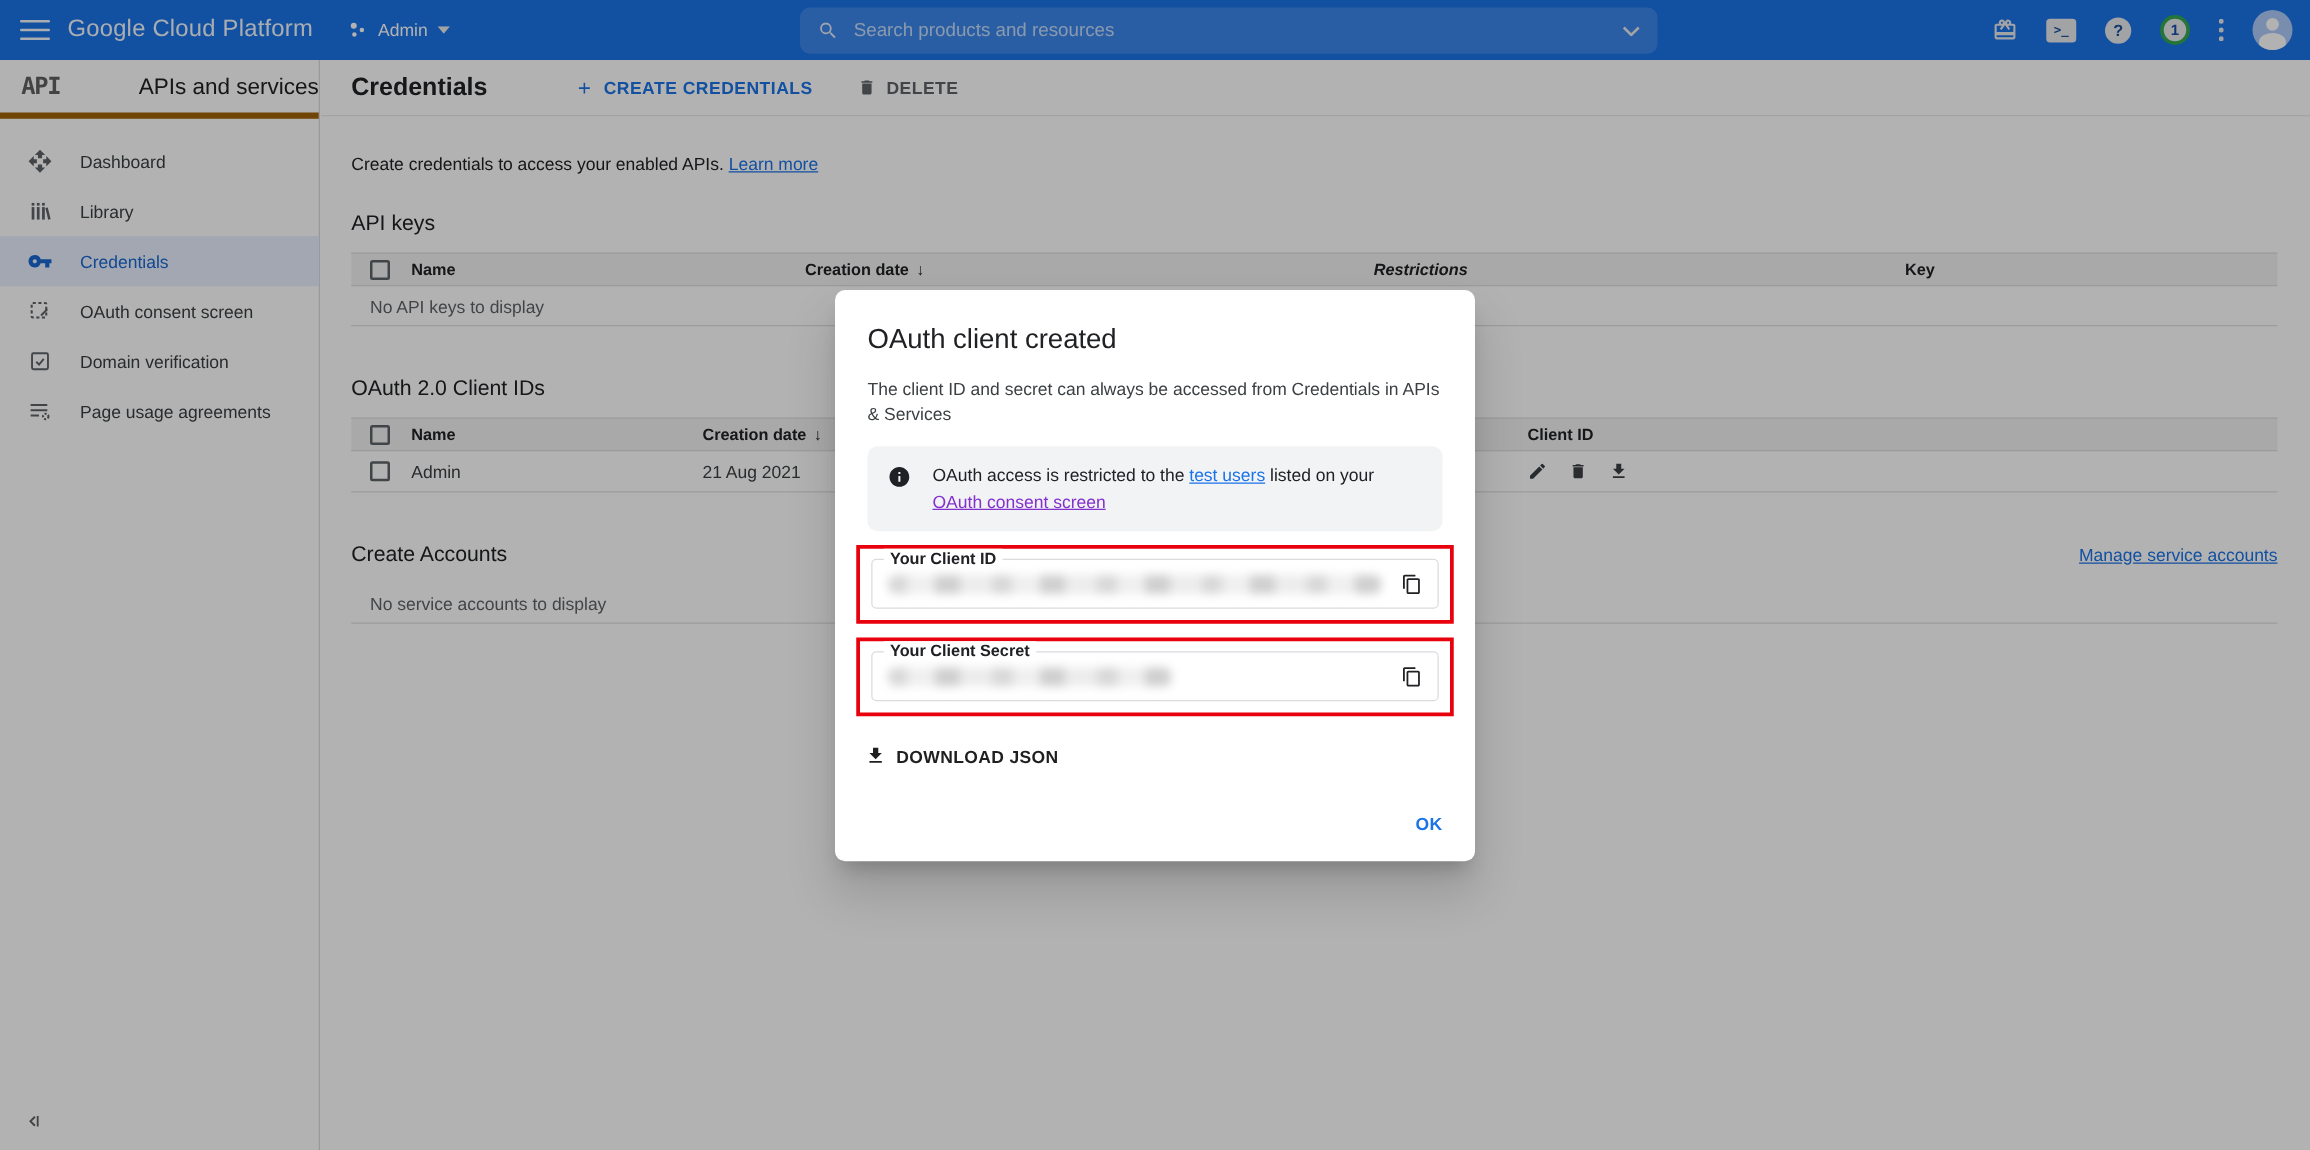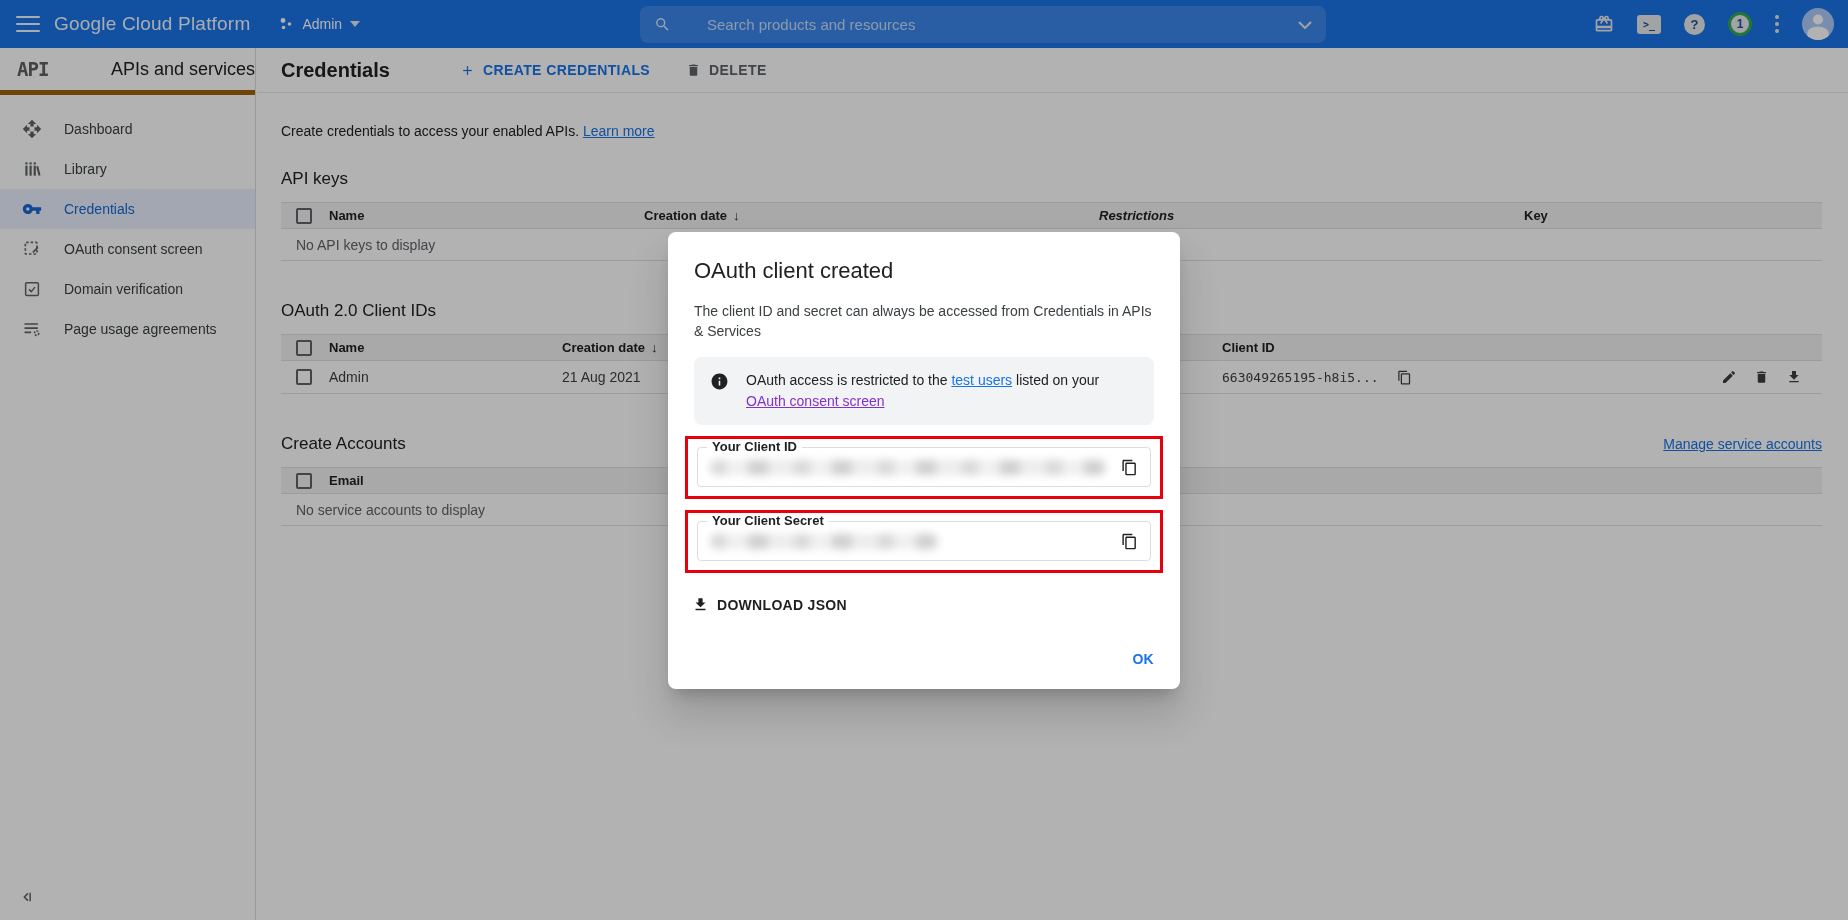--- a/index.html
+++ b/index.html
@@ -12,21 +12,21 @@
   
   .topbar { position:absolute; left:0; top:0; width:100%; height:48px;
             background:#1a73e8; display:flex; align-items:center; z-index:1; }
   .hamburger { margin-left:16px; width:24px; cursor:pointer; }
   .hamburger div { height:2px; background:rgba(255,255,255,.95); margin:5px 0; border-radius:1px; }
   .gcp-title { color:rgba(255,255,255,.95); font-size:19px; margin-left:14px; letter-spacing:.2px; white-space:nowrap; }
   .project-switcher { display:flex; align-items:center; gap:8px; margin-left:28px;
                       color:#fff; font-size:14px; cursor:pointer; }
   .search { position:absolute; left:640px; top:6px; width:686px; height:37px;
             background:rgba(255,255,255,.15); border-radius:8px;
-            display:flex; align-items:center; padding:0 14px;gap:24px; }
+            display:flex; align-items:center; padding:0 14px; }
   .search-input { flex:1; background:transparent; border:none; outline:none;
                   color:#fff; font-size:15px; margin-left:12px; font-family:"Liberation Sans",sans-serif; }
   .search-input::placeholder { color:rgba(255,255,255,.7); }
   .topbar-actions { position:absolute; right:14px; top:0; height:48px;
                     display:flex; align-items:center; gap:23px; }
   .tb-icon { color:#e8eaed; cursor:pointer; }
   .shell-box { width:24px; height:19px; background:#e8eaed; border-radius:3px;
                display:flex; align-items:center; justify-content:center;
                font-family:"DejaVu Sans Mono",monospace; font-size:10px; font-weight:bold; color:#1a4f9c; }
   .help-circle { width:21px; height:21px; border-radius:50%; background:#e8eaed;
@@ -309,28 +309,20 @@
             <span>Creation date</span><span class="sort-arrow">↓</span>
           </span>
           <span class="col-clientid">Client ID</span>
         </div>
         <div class="trow tdata">
           <span class="col-cb">
               <span class="checkbox"></span>
             </span>
           <span class="col-name-oauth">Admin</span>
           <span class="col-date-oauth">21 Aug 2021</span>
-          <span class="col-clientid">
-            <span class="mono">663049265195-h8i5...</span>
-            <span class="icon copy-sm">
-              <svg width="15" height="17" viewBox="0 0 24 24" fill="currentColor">
-                  <path d="M16 1H4c-1.1 0-2 .9-2 2v14h2V3h12V1zm3 4H8c-1.1 0-2 .9-2 2v14c0 1.1.9 2 2 2h11c1.1 0 2-.9 2-2V7c0-1.1-.9-2-2-2zm0 16H8V7h11v14z"></path>
-                </svg>
-            </span>
-          </span>
           <span class="col-actions">
             <span class="icon row-action">
               <svg width="16" height="16" viewBox="0 0 24 24" fill="currentColor">
                   <path d="M3 17.25V21h3.75L17.81 9.94l-3.75-3.75L3 17.25zM20.71 7.04a1 1 0 000-1.41l-2.34-2.34a1 1 0 00-1.41 0l-1.83 1.83 3.75 3.75 1.83-1.83z"></path>
                 </svg>
             </span>
             <span class="icon row-action">
               <svg width="15" height="16" viewBox="0 0 24 24" fill="currentColor">
                   <path d="M6 19c0 1.1.9 2 2 2h8c1.1 0 2-.9 2-2V7H6v12zM19 4h-3.5l-1-1h-5l-1 1H5v2h14V4z"></path>
                 </svg>
@@ -344,26 +336,20 @@
         </div>
       </div>
     </section>
 
     <section class="section s3">
       <div class="section-title-row">
         <h2 class="section-title">Create Accounts</h2>
         <span class="link manage-link">Manage service accounts</span>
       </div>
       <div class="table">
-        <div class="trow thead">
-          <span class="col-cb">
-              <span class="checkbox"></span>
-            </span>
-          <span class="col-email">Email</span>
-        </div>
         <div class="tempty">No service accounts to display</div>
       </div>
     </section>
   </main>
 </div>
 
 <div class="overlay"></div>
 
 <div class="modal">
   <h1 class="modal-title">OAuth client created</h1>

